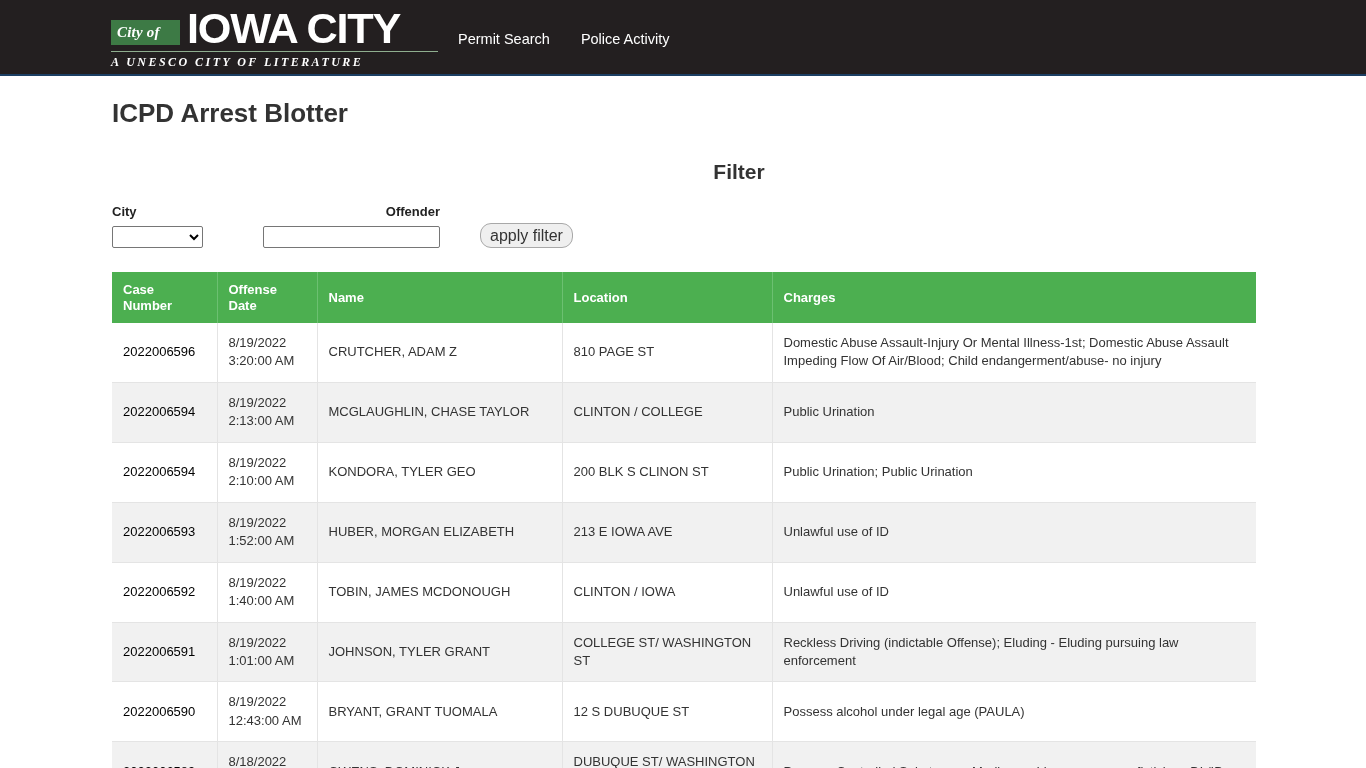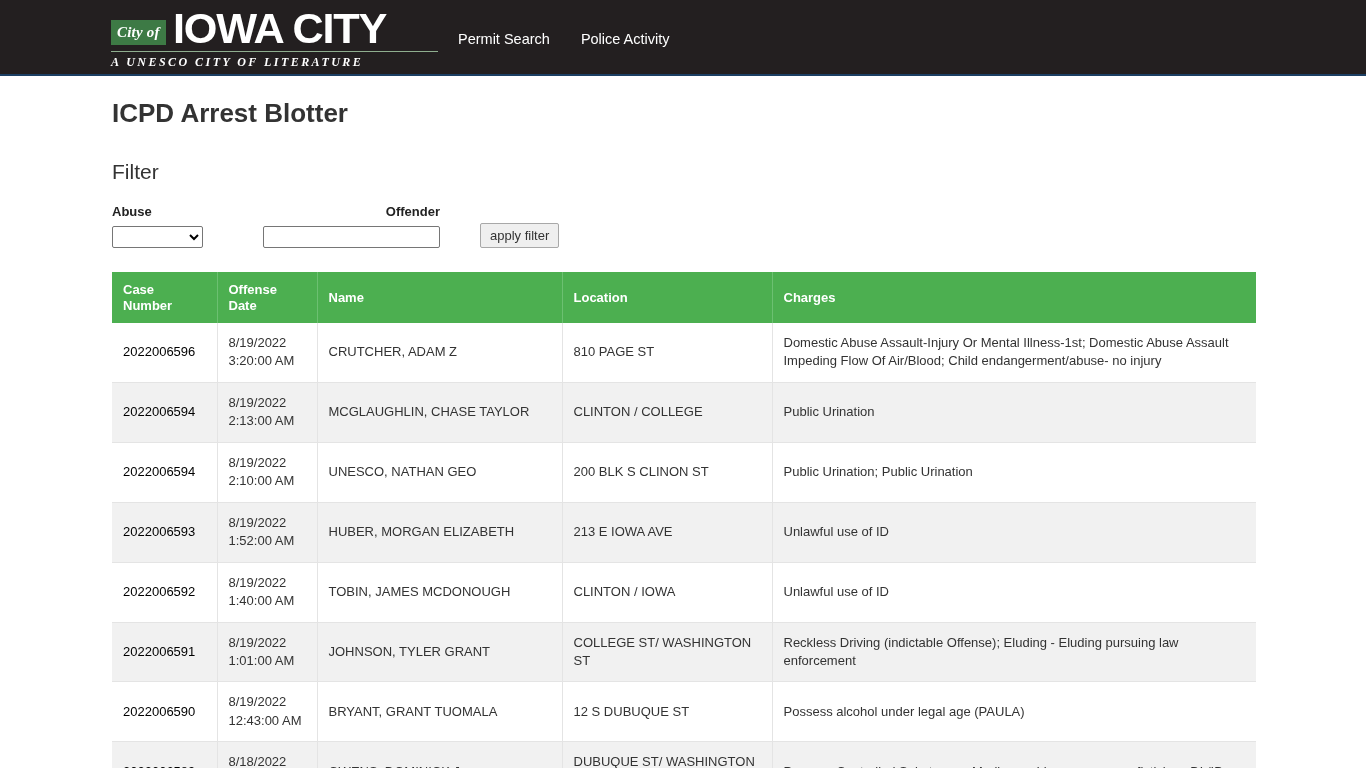--- a/index.html
+++ b/index.html
@@ -39,21 +39,21 @@
     height: 44px;
   }
   .cityof-badge {
     background: #3d7a45;
     color: #ffffff;
     font-family: "Liberation Serif", serif;
     font-style: italic;
     font-weight: bold;
     font-size: 15px;
     line-height: 1;
-    padding: 5px 6px 5px 6px;
+    padding: 5px 20px 5px 6px;
     margin-bottom: 4px;
     letter-spacing: 0.2px;
   }
   .brand-main {
     color: #ffffff;
     font-family: "Liberation Sans", sans-serif;
     font-weight: bold;
     font-size: 42px;
     line-height: 0.92;
     letter-spacing: -1.2px;
@@ -98,24 +98,25 @@
   }
   .page-title {
     font-size: 26px;
     font-weight: bold;
     color: #333333;
     margin: 22px 0 0 0;
     line-height: 1.2;
   }
   .filter-title {
     font-size: 21px;
-    font-weight: normal;
+    font-weight: bold;
     color: #333333;
     margin: 30px 0 0 0;
     line-height: 1.2;
+    text-align: center;
   }
 
   .filter-bar {
     display: flex;
     align-items: flex-end;
     margin-top: 21px;
   }
   .filter-field {
     display: flex;
     flex-direction: column;
@@ -155,25 +156,25 @@
     border: 1px solid #767676;
     border-radius: 2px;
     background: #ffffff;
     box-sizing: border-box;
     padding: 1px 3px;
   }
   button.apply-btn {
     height: 25px;
     padding: 0 9px;
     font-family: "Liberation Sans", sans-serif;
-    font-size: 13px;
+    font-size: 16px;
     color: #333333;
     background: #efefef;
     border: 1px solid #a8a8a8;
-    border-radius: 2px;
+    border-radius: 11px;
     cursor: pointer;
     white-space: nowrap;
   }
 
   
   .table-wrap {
     margin-top: 24px;
     width: 1144px;
   }
   table.blotter {
@@ -245,21 +246,21 @@
 
 <div class="content">
 
   <h1 class="page-title">ICPD Arrest Blotter</h1>
 
   <h2 class="filter-title">Filter</h2>
 
   <div class="filter-bar">
 
     <div class="filter-field date">
-      <label class="filter-label">Abuse</label>
+      <label class="filter-label">City</label>
       <select class="f-select date-select">
         <option></option>
       </select>
     </div>
 
     <div class="field-spacer-1"></div>
 
     <div class="filter-field offender">
       <label class="filter-label">Offender</label>
       <input class="f-text" type="text" placeholder="" style="">
@@ -298,21 +299,21 @@
             <td class="col-date date-cell">8/19/2022
 2:13:00 AM</td>
             <td class="col-name">MCGLAUGHLIN, CHASE TAYLOR</td>
             <td class="col-location">CLINTON / COLLEGE</td>
             <td class="col-charges">Public Urination</td>
           </tr>
           <tr>
             <td class="col-case"><a class="case-link" href="#">2022006594</a></td>
             <td class="col-date date-cell">8/19/2022
 2:10:00 AM</td>
-            <td class="col-name">UNESCO, NATHAN GEO</td>
+            <td class="col-name">KONDORA, TYLER GEO</td>
             <td class="col-location">200 BLK S CLINON ST</td>
             <td class="col-charges">Public Urination; Public Urination</td>
           </tr>
           <tr>
             <td class="col-case"><a class="case-link" href="#">2022006593</a></td>
             <td class="col-date date-cell">8/19/2022
 1:52:00 AM</td>
             <td class="col-name">HUBER, MORGAN ELIZABETH</td>
             <td class="col-location">213 E IOWA AVE</td>
             <td class="col-charges">Unlawful use of ID</td>

